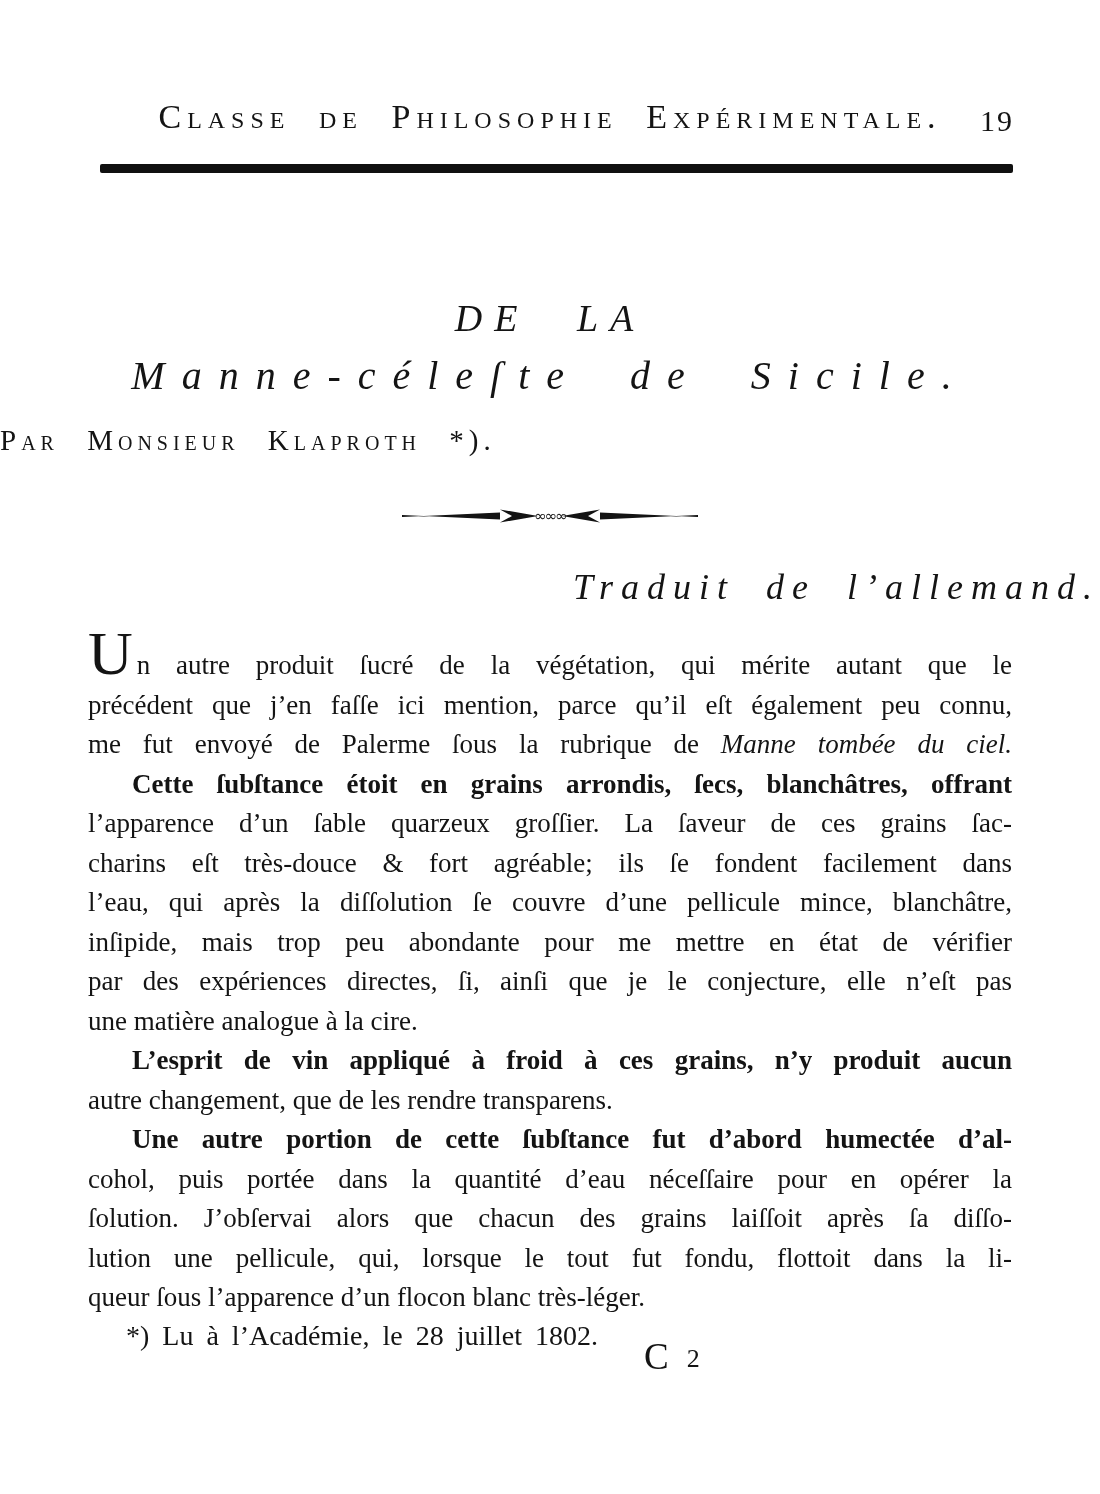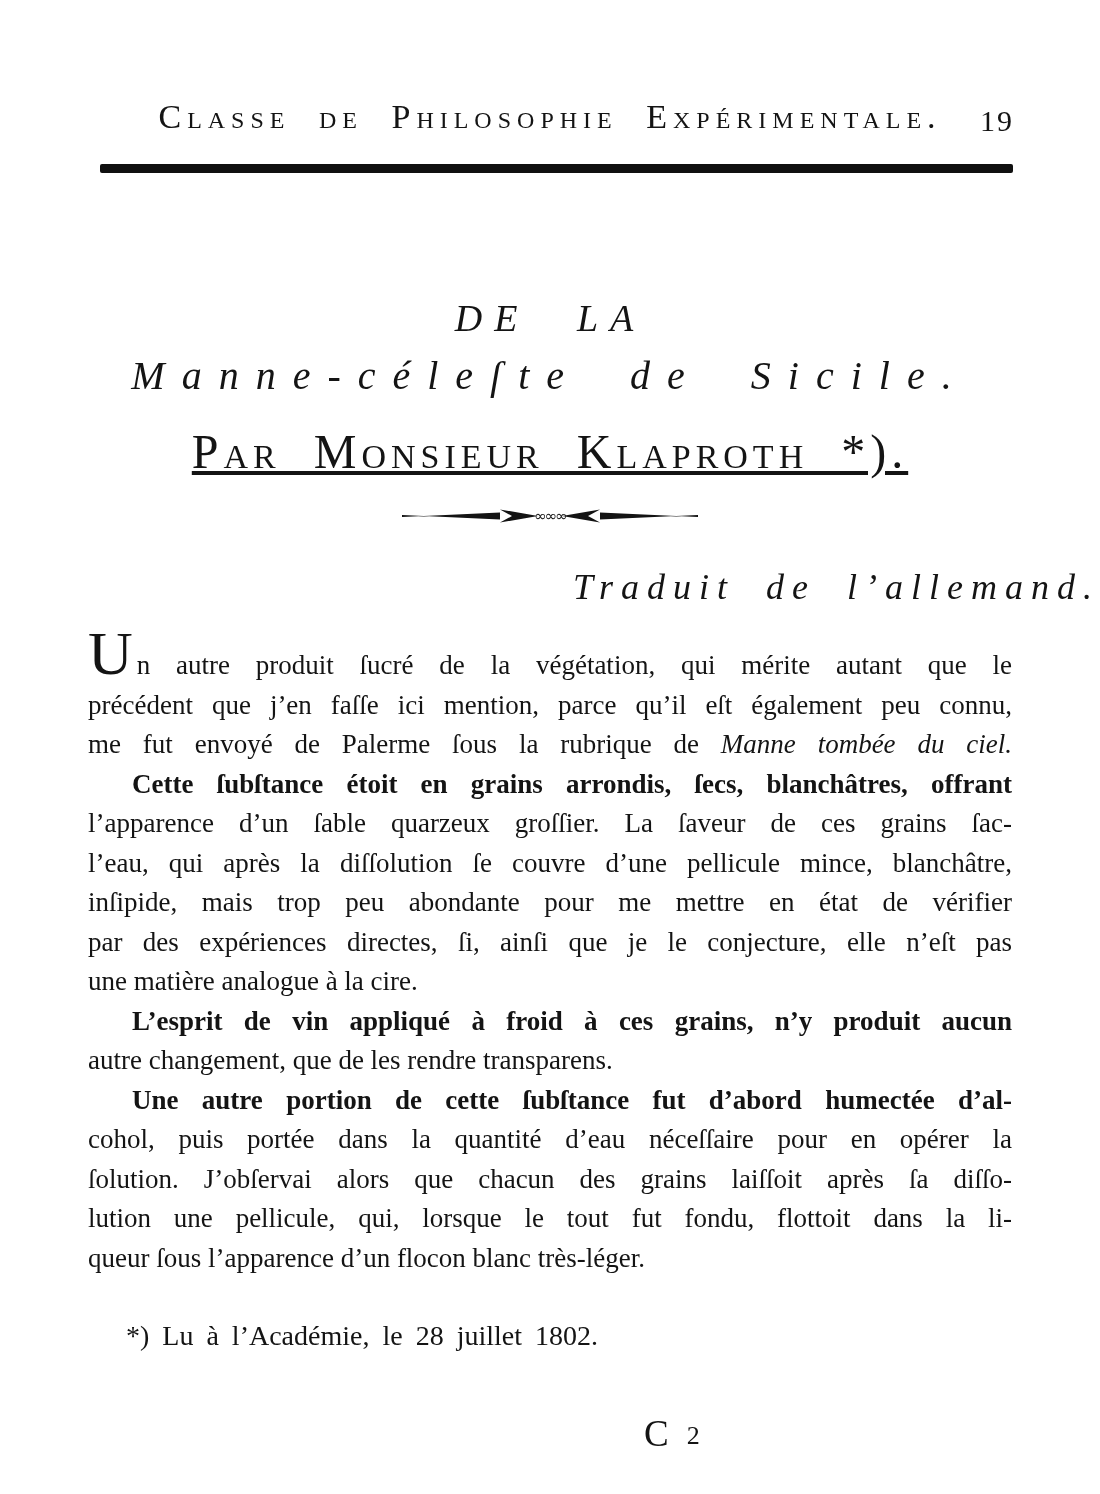--- a/index.html
+++ b/index.html
@@ -48,27 +48,26 @@
     position:absolute;top:352px;left:0;width:100%;
     text-align:center;
     font-style:italic;
     font-size:40px;
     letter-spacing:17px;
     word-spacing:22px;
     white-space:nowrap;
   }
   .byline{
     position:absolute;top:424px;left:0;width:100%;
-    text-align:center;
+    text-align:left;
     font-variant:small-caps;
-    font-size:48px;
+    font-size:29px;
     letter-spacing:5px;
     word-spacing:16px;
     white-space:nowrap;
-    text-decoration:underline;
   }
   .divider{
     position:absolute;top:506px;left:50%;
     transform:translateX(-50%);
   }
   .translation-note{
     position:absolute;top:566px;left:0;width:100%;
     text-align:right;
     font-style:italic;
     font-size:36px;
@@ -94,21 +93,21 @@
     letter-spacing:0;
   }
   .em{font-style:italic;}
   
   .footnote{
     position:absolute;top:1320px;left:126px;
     font-size:28px;
     word-spacing:6px;
   }
   .signature{
-    position:absolute;top:1412px;left:644px;
+    position:absolute;top:1335px;left:644px;
     white-space:nowrap;
   }
   .sig-letter{font-size:37px;}
   .sig-number{font-size:26px;margin-left:18px;vertical-align:2px;}
 </style>
 </head>
 <body>
 
 <div class="page">
 
@@ -132,20 +131,21 @@
 
   <div class="translation-note">Traduit de l’allemand.</div>
 
   <div class="body-text">
     <div class="line j"><span class="dropcap">U</span><span>n autre produit ſucré de la végétation, qui mérite autant que le</span></div>
     <div class="line j">précédent que j’en faſſe ici mention, parce qu’il eſt également peu connu,</div>
     <div class="line j"><span>me fut envoyé de Palerme ſous la rubrique de </span><span class="em">Manne tombée du ciel.</span></div>
 
     <div class="line j ind">Cette ſubſtance étoit en grains arrondis, ſecs, blanchâtres, offrant</div>
     <div class="line j">l’apparence d’un ſable quarzeux groſſier. La ſaveur de ces grains ſac-</div>
+    <div class="line j">charins eſt très-douce &amp; fort agréable; ils ſe fondent facilement dans</div>
     <div class="line j">l’eau, qui après la diſſolution ſe couvre d’une pellicule mince, blanchâtre,</div>
     <div class="line j">inſipide, mais trop peu abondante pour me mettre en état de vérifier</div>
     <div class="line j">par des expériences directes, ſi, ainſi que je le conjecture, elle n’eſt pas</div>
     <div class="line">une matière analogue à la cire.</div>
 
     <div class="line j ind">L’esprit de vin appliqué à froid à ces grains, n’y produit aucun</div>
     <div class="line">autre changement, que de les rendre transparens.</div>
 
     <div class="line j ind">Une autre portion de cette ſubſtance fut d’abord humectée d’al-</div>
     <div class="line j">cohol, puis portée dans la quantité d’eau néceſſaire pour en opérer la</div>

